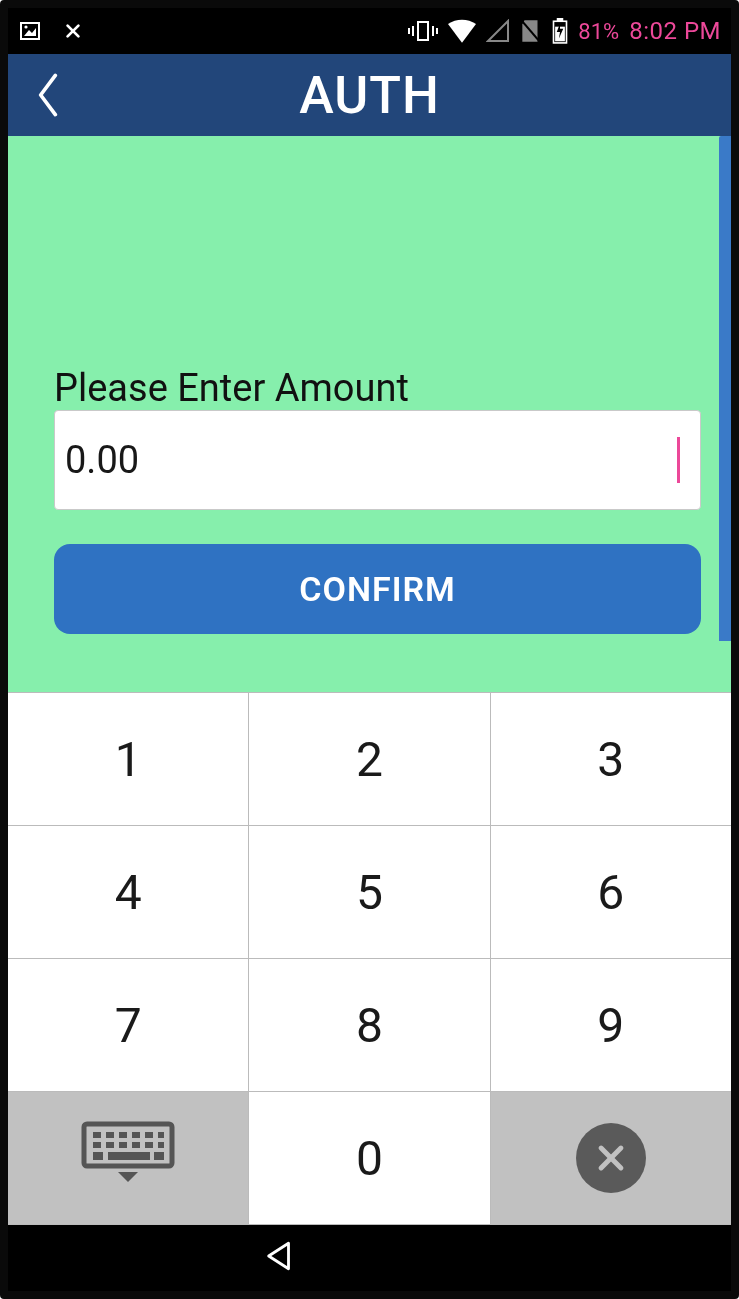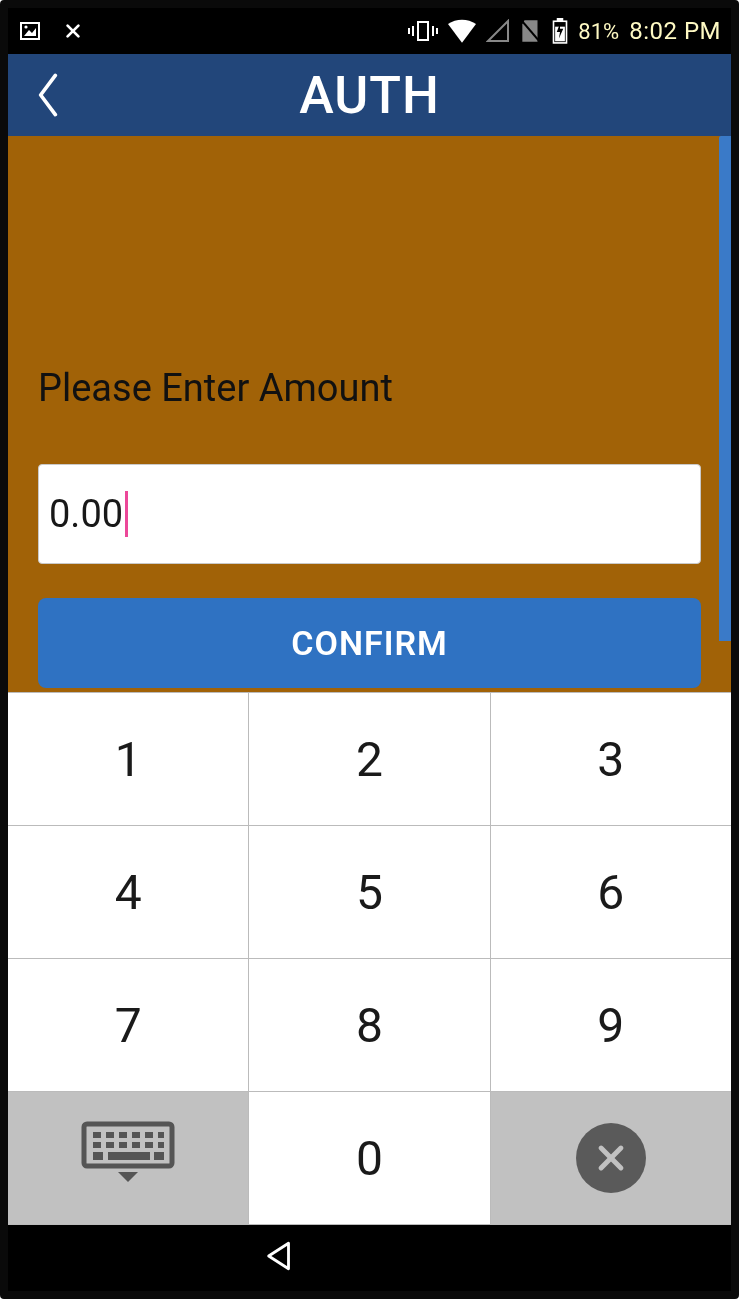--- a/index.html
+++ b/index.html
@@ -8,21 +8,21 @@
     width: 739px; height: 1299px;
     border: 8px solid #0a0a0a;
     border-radius: 4px;
     display: flex; flex-direction: column;
     background: #000;
   }
   
   .statusbar {
     height: 46px;
     background: #000;
-    color: #fef9c3;
+    color: #ec4899;
     display: flex;
     align-items: center;
     padding: 0 10px;
     font-size: 24px;
   }
   .statusbar .left { display: flex; align-items: center; gap: 18px; }
   .statusbar .right { margin-left: auto; display: flex; align-items: center; gap: 10px; }
   .status-icon { display: inline-flex; align-items: center; justify-content: center; }
   .battery-text { font-size: 22px; }
   .clock-text { font-size: 24px; letter-spacing: 0.5px; }
@@ -40,60 +40,60 @@
     display: flex; align-items: center; justify-content: center;
     width: 60px;
   }
   .header-title {
     flex: 1; text-align: center;
     font-size: 52px; font-weight: 500; letter-spacing: 1px;
   }
   
   .content {
     flex: 1;
-    background: #a16207;
+    background: #86efac;
     position: relative;
     overflow: hidden;
+    padding-left: 16px;
   }
   .content-inner {
     padding: 0 30px;
   }
   .prompt-label {
     font-size: 38px;
     color: #111;
     margin-top: 230px;
     font-weight: 400;
   }
   .amount-field {
-    margin-top: 54px;
     height: 100px;
     background: #fff;
     border: 1px solid #c9c9c9;
     border-radius: 4px;
     display: flex;
     align-items: center;
-    justify-content: flex-start;
+    justify-content: space-between;
     padding: 0 20px 0 10px;
     position: relative;
   }
   .amount-value {
     font-size: 38px;
     color: #181818;
   }
   .cursor {
     width: 3px; height: 46px;
     background: #ec4899;
     margin-left: 2px;
   }
   .confirm-btn {
     margin-top: 34px;
     height: 90px;
     background: #2f72c2;
     color: #fff;
-    border-radius: 8px;
+    border-radius: 16px;
     display: flex;
     align-items: center;
     justify-content: center;
     font-size: 34px;
     font-weight: 600;
     letter-spacing: 1px;
   }
   .side-accent {
     position: absolute;
     top: 0; right: -1px;

